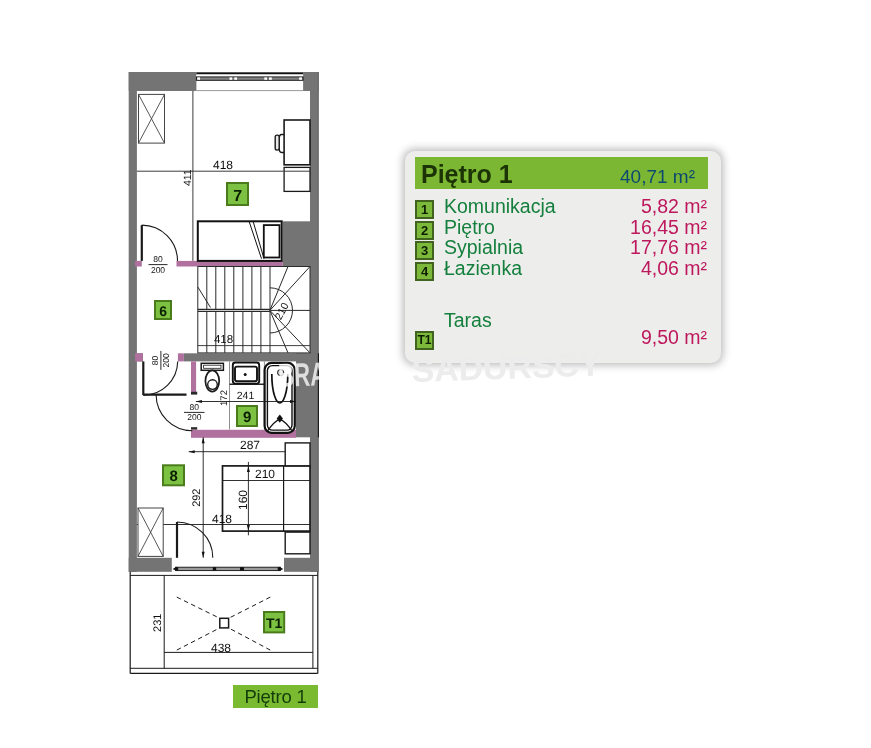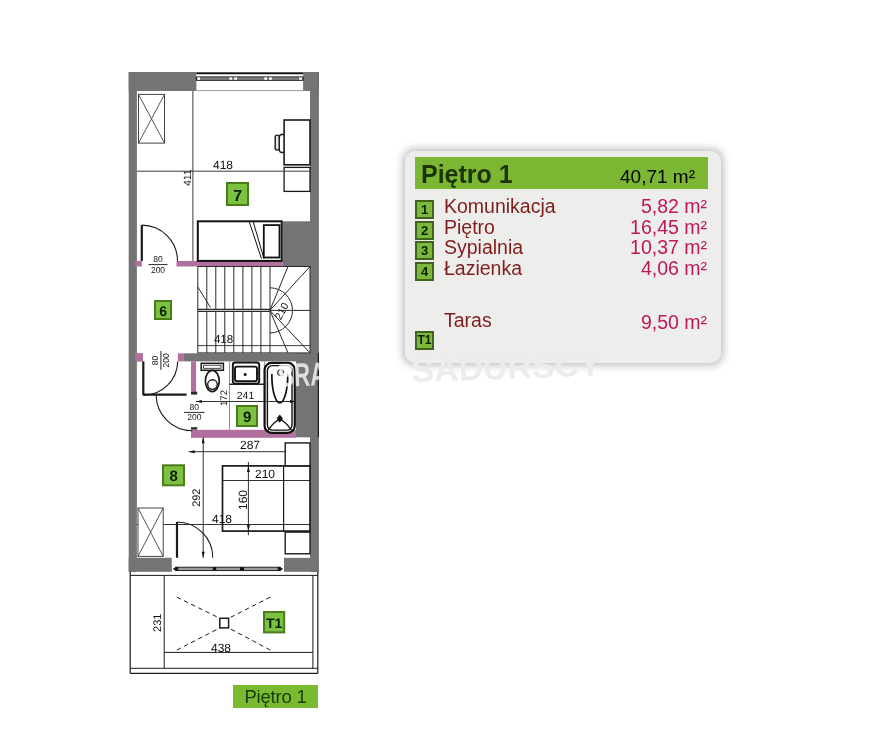--- a/index.html
+++ b/index.html
@@ -3,24 +3,24 @@
 <meta charset="utf-8">
 <style>
   html,body{margin:0;padding:0;background:#ffffff;}
   body{font-family:"Liberation Sans", sans-serif;}
   #page{position:relative;width:784px;height:748px;overflow:hidden;background:#fff;}
   svg text{font-family:"Liberation Sans", sans-serif;text-rendering:geometricPrecision;}
   .legend{position:absolute;left:405px;top:151px;width:316px;height:212px;border-radius:10px;
           background:#ededec;box-shadow:0 0 8px 1.5px rgba(0,0,0,0.28);filter:opacity(0.999);}
   .lhead{position:absolute;left:10px;top:6px;width:293px;height:32px;background:#7cb734;}
   .lhead .t{position:absolute;left:6px;top:3px;font-size:25px;font-weight:bold;color:#1c3306;}
-  .lhead .v{position:absolute;right:13px;top:9px;font-size:19px;font-weight:normal;color:#000000;}
+  .lhead .v{position:absolute;right:13px;top:9px;font-size:19px;font-weight:normal;color:#0c4a6e;}
   .rowbox{position:absolute;left:10px;width:19px;height:19px;background:#7cb93a;border:2px solid #41631f;
           box-sizing:border-box;color:#0d1d02;font-size:13px;font-weight:bold;text-align:center;line-height:15px;}
-  .rlab{position:absolute;left:39px;font-size:19.5px;color:#7f1d1d;}
+  .rlab{position:absolute;left:39px;font-size:19.5px;color:#15803d;}
   .rval{position:absolute;right:14px;font-size:19.5px;color:#be185d;}
   .plabel{position:absolute;left:233px;top:685px;width:85px;height:23px;background:#79ba31;filter:opacity(0.999);}
   .plabel span{display:block;text-align:center;font-size:18.5px;font-weight:normal;color:#143c08;line-height:23px;letter-spacing:-0.2px;}
 </style>
 </head>
 <body>
 <div id="page">
 
   <svg width="871" height="748" viewBox="0 0 871 748" style="position:absolute;left:0;top:0;filter:opacity(0.999);">
 
@@ -373,29 +373,29 @@
     <div class="rowbox" style="top:49px;">1</div>
     <div class="rlab" style="top:44px;">Komunikacja</div>
     <div class="rval" style="top:44px;">5,82 m²</div>
 
     <div class="rowbox" style="top:70px;">2</div>
     <div class="rlab" style="top:65px;">Piętro</div>
     <div class="rval" style="top:65px;margin-left:12px;">16,45 m²</div>
 
     <div class="rowbox" style="top:90px;">3</div>
     <div class="rlab" style="top:85px;">Sypialnia</div>
-    <div class="rval" style="top:85px;">10,37 m²</div>
+    <div class="rval" style="top:85px;">17,76 m²</div>
 
     <div class="rowbox" style="top:111px;">4</div>
     <div class="rlab" style="top:106px;">Łazienka</div>
     <div class="rval" style="top:106px;margin-left:30px;">4,06 m²</div>
 
     <div class="rowbox" style="top:180px;font-size:12px;">T1</div>
     <div class="rlab" style="top:158px;">Taras</div>
-    <div class="rval" style="top:160px;">9,50 m²</div>
+    <div class="rval" style="top:175px;">9,50 m²</div>
   </div>
 
   <div class="plabel">
       <span>Piętro 1</span>
     </div>
 
   <svg width="871" height="748" viewBox="0 0 871 748" style="position:absolute;left:0;top:0;pointer-events:none;filter:opacity(0.999);">
     <g transform="rotate(-2 300 386)">
         <text x="278.5" y="386" font-size="33" font-weight="bold" fill="rgba(255,255,255,0.76)" textLength="86" lengthAdjust="spacingAndGlyphs">BRACIA</text>
     <text x="412" y="386" font-size="33" font-weight="bold" fill="#ececec" textLength="190" lengthAdjust="spacingAndGlyphs">SADURSCY</text>

